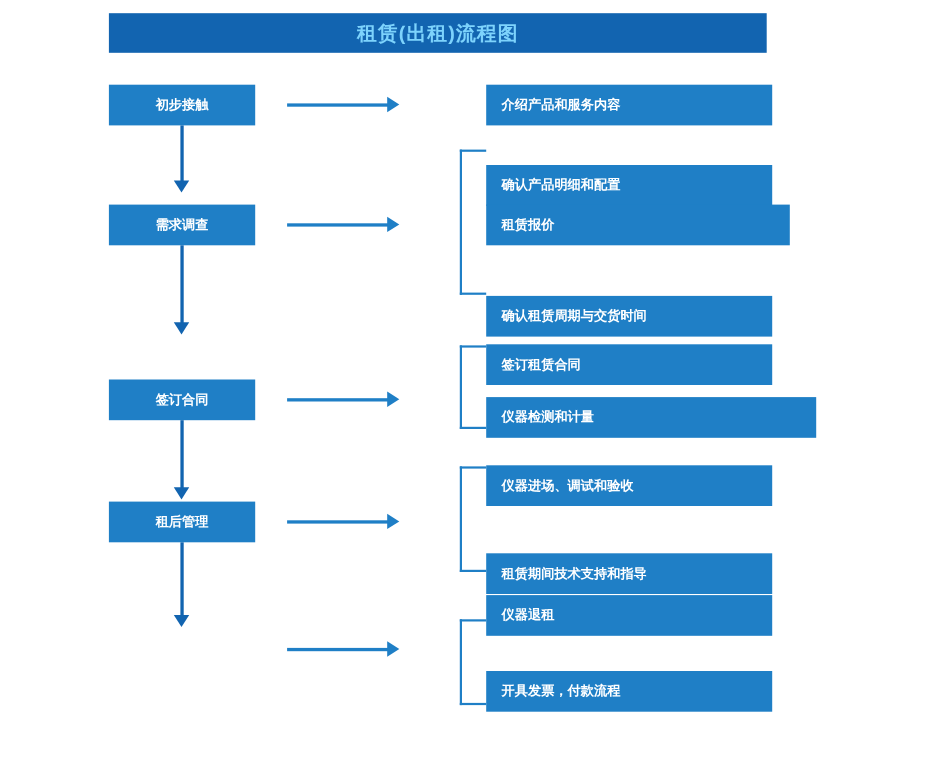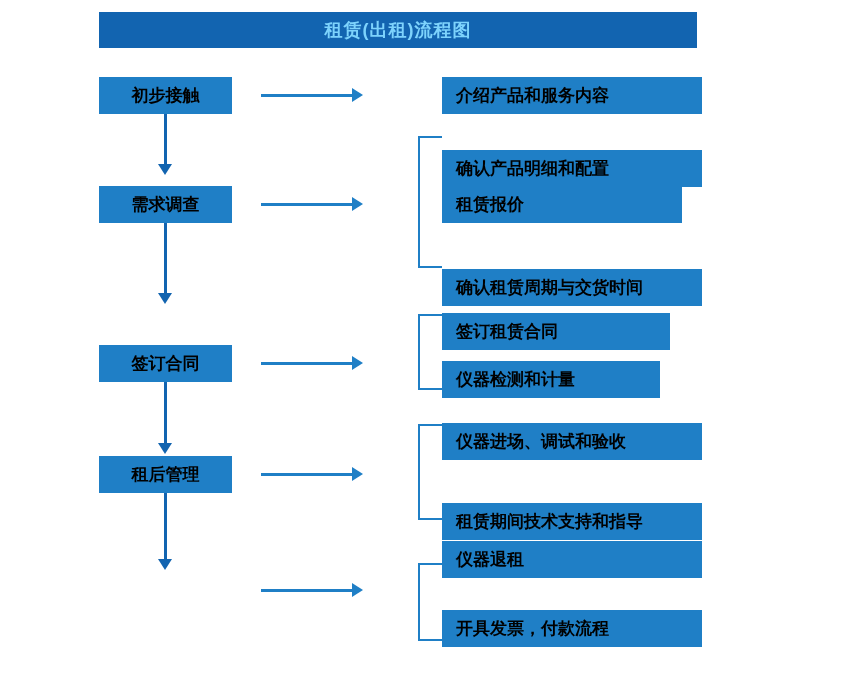--- a/index.html
+++ b/index.html
@@ -31,22 +31,22 @@
     font-size: 18px;
     font-weight: bold;
     display: flex;
     align-items: center;
     justify-content: center;
     letter-spacing: 1px;
   }
   .node {
     position: absolute;
     background: #1f7fc6;
-    color: #000000;
-    font-size: 17px;
+    color: #ffffff;
+    font-size: 12px;
     font-weight: bold;
     display: flex;
     align-items: center;
     box-sizing: border-box;
   }
   .node.left {
     justify-content: center;
     background: #1f7fc6;
   }
   .node.right {
@@ -101,32 +101,32 @@
   <div class="node right" style="left:442px; top:77px; width:260px; height:37px;">介绍产品和服务内容</div>
 
   <div class="v-line" style="left:164px; top:114px; height:52px;"></div>
   <div class="v-arrow" style="left:158px; top:164px;"></div>
 
   <div class="node left" style="left:99px; top:186px; width:133px; height:37px;">需求调查</div>
   <div class="h-line" style="left:261px; top:203px; width:92px;"></div>
   <div class="h-arrow" style="left:352px; top:197px;"></div>
   <div class="bracket" style="left:418px; top:136px; width:24px; height:132px;"></div>
   <div class="node right" style="left:442px; top:134px; width:260px; height:37px;margin-top:16px;">确认产品明细和配置</div>
-  <div class="node right" style="left:442px; top:186px; width:240px; height:37px;">租赁报价</div>
+  <div class="node right" style="left:442px; top:186px; width:276px; height:37px;">租赁报价</div>
   <div class="node right" style="left:442px; top:241px; width:260px; height:37px;margin-top:28px;">确认租赁周期与交货时间</div>
 
   <div class="v-line" style="left:164px; top:223px; height:72px;"></div>
   <div class="v-arrow" style="left:158px; top:293px;"></div>
 
   <div class="node left" style="left:99px; top:345px; width:133px; height:37px;">签订合同</div>
   <div class="h-line" style="left:261px; top:362px; width:92px;"></div>
   <div class="h-arrow" style="left:352px; top:356px;"></div>
   <div class="bracket" style="left:418px; top:314px; width:24px; height:76px;"></div>
-  <div class="node right" style="left:442px; top:313px; width:228px; height:37px;">签订租赁合同</div>
-  <div class="node right" style="left:442px; top:361px; width:218px; height:37px;">仪器检测和计量</div>
+  <div class="node right" style="left:442px; top:313px; width:260px; height:37px;">签订租赁合同</div>
+  <div class="node right" style="left:442px; top:361px; width:300px; height:37px;">仪器检测和计量</div>
 
   <div class="v-line" style="left:164px; top:382px; height:63px;"></div>
   <div class="v-arrow" style="left:158px; top:443px;"></div>
 
   <div class="node left" style="left:99px; top:456px; width:133px; height:37px;">租后管理</div>
   <div class="h-line" style="left:261px; top:473px; width:92px;"></div>
   <div class="h-arrow" style="left:352px; top:467px;"></div>
   <div class="bracket" style="left:418px; top:424px; width:24px; height:96px;"></div>
   <div class="node right" style="left:442px; top:423px; width:260px; height:37px;">仪器进场、调试和验收</div>
   <div class="node right" style="left:442px; top:491px; width:260px; height:37px;margin-top:12px;">租赁期间技术支持和指导</div>

